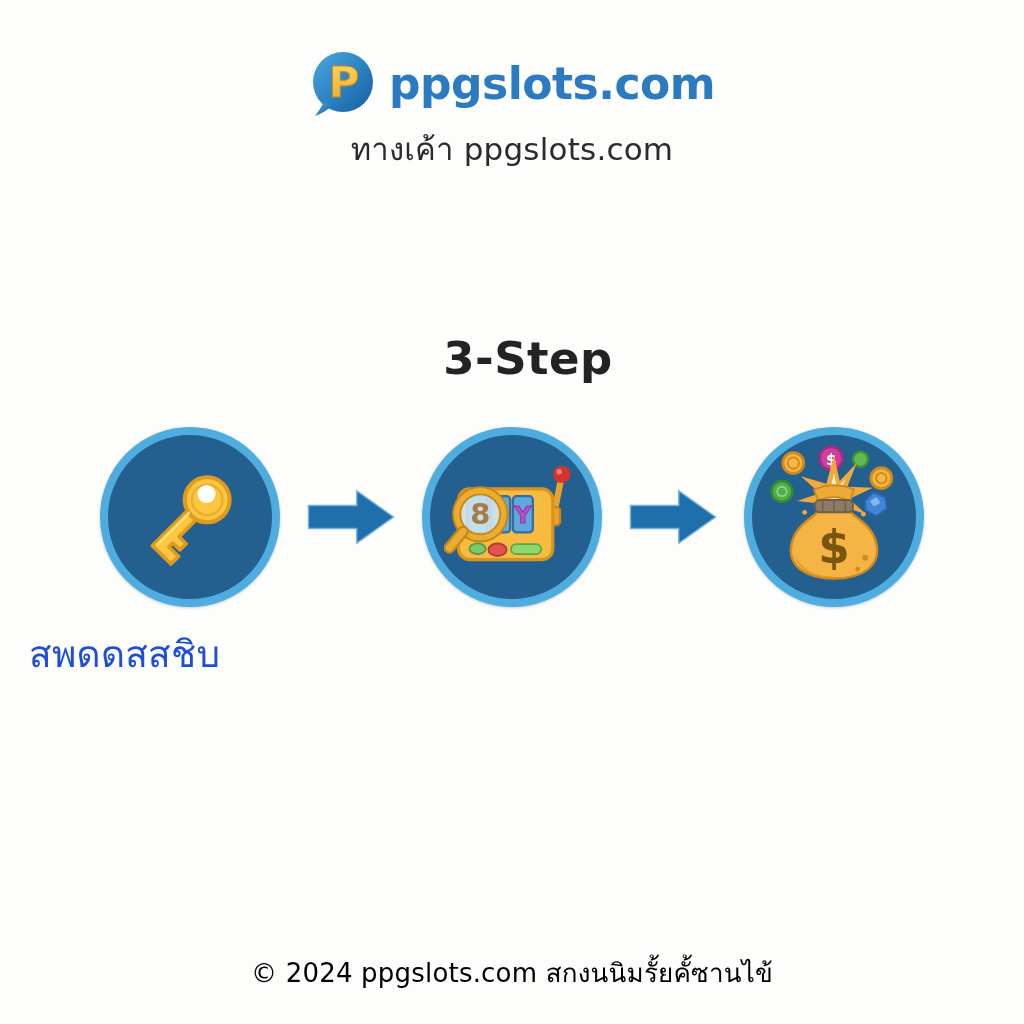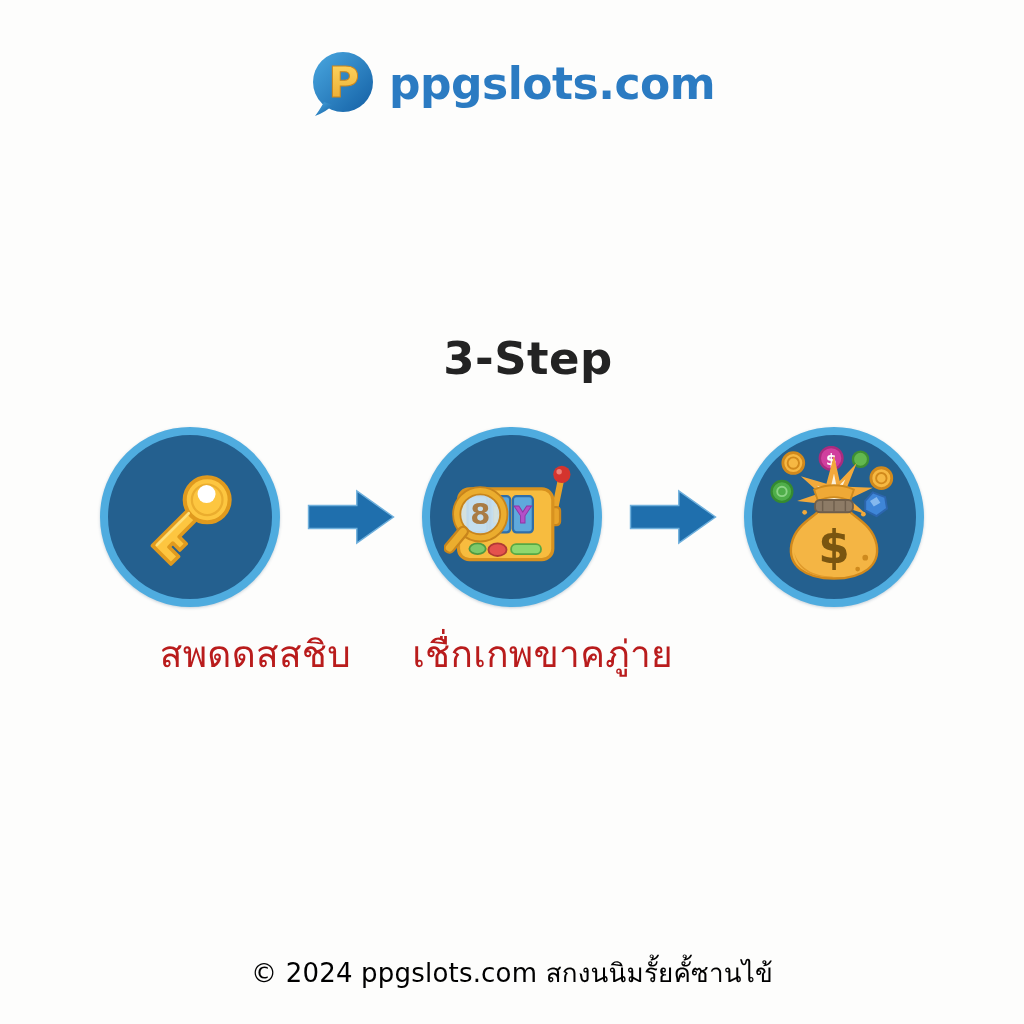--- a/index.html
+++ b/index.html
@@ -38,21 +38,21 @@
     box-shadow:0 1px 3px rgba(30,70,110,0.25);
   }
   .arrow{position:absolute;top:489px;width:88px;height:56px;}
   .arrow.a1{left:307px;}
   .arrow.a2{left:629px;}
   
   .labels-row{
     position:absolute;top:624px;left:29px;width:966px;display:flex;
   }
   .label-cell{
-    width:322px;text-align:right;font-size:37px;font-weight:500;color:#b91c1c;
+    width:322px;text-align:left;font-size:37px;font-weight:500;color:#1d4ed8;
     letter-spacing:0.3px;
   }
   
   .footer{
     position:absolute;top:952px;left:0;width:1024px;text-align:center;
     font-size:26px;color:#000000;letter-spacing:0.2px;
   }
 </style>
 </head>
 <body>
@@ -69,20 +69,21 @@
           <stop offset="0" stop-color="#FFD964"></stop>
             <stop offset="1" stop-color="#E9A62C"></stop>
         </linearGradient>
       </defs>
       <circle cx="34" cy="32" r="30" fill="url(#bgrad)"></circle>
       <path d="M15 52 Q10 61 6 66 Q17 62 24 55 Z" fill="url(#bgrad)"></path>
       <text x="35" y="47" text-anchor="middle" font-size="42" font-weight="bold" font-family="DejaVu Sans, sans-serif" fill="url(#ggrad)" stroke="#C9851E" stroke-width="1">P</text>
     </svg>
     <div class="brand-text">ppgslots.com</div>
   </div>
+  <div class="subtitle">ทางเค้า ppgslots.com</div>
 </div>
 
 <div class="heading">3-Step</div>
 
 <div class="steps-row">
 
   <div class="step-cell">
     <div class="step-circle">
       <svg width="126" height="126" viewBox="0 0 140 140">
         <g transform="rotate(-45 70 70)">
@@ -163,16 +164,15 @@
 
 <svg class="arrow a1" viewBox="0 0 88 58">
   <polygon points="0,17 50,17 50,2 88,29 50,56 50,41 0,41" fill="#1F6FAD" stroke="#6FB0DC" stroke-width="1.5"></polygon>
 </svg>
 <svg class="arrow a2" viewBox="0 0 88 58">
   <polygon points="0,17 50,17 50,2 88,29 50,56 50,41 0,41" fill="#1F6FAD" stroke="#6FB0DC" stroke-width="1.5"></polygon>
 </svg>
 
 <div class="labels-row">
   <div class="label-cell">สพดดสสชิบ</div>
-  <div class="label-cell">เชื่กเกพขาคภู่าย</div>
 </div>
 
 <div class="footer">© 2024 ppgslots.com สกงนนิมรั้ยคั้ซานไข้</div>
 
 </body></html>

